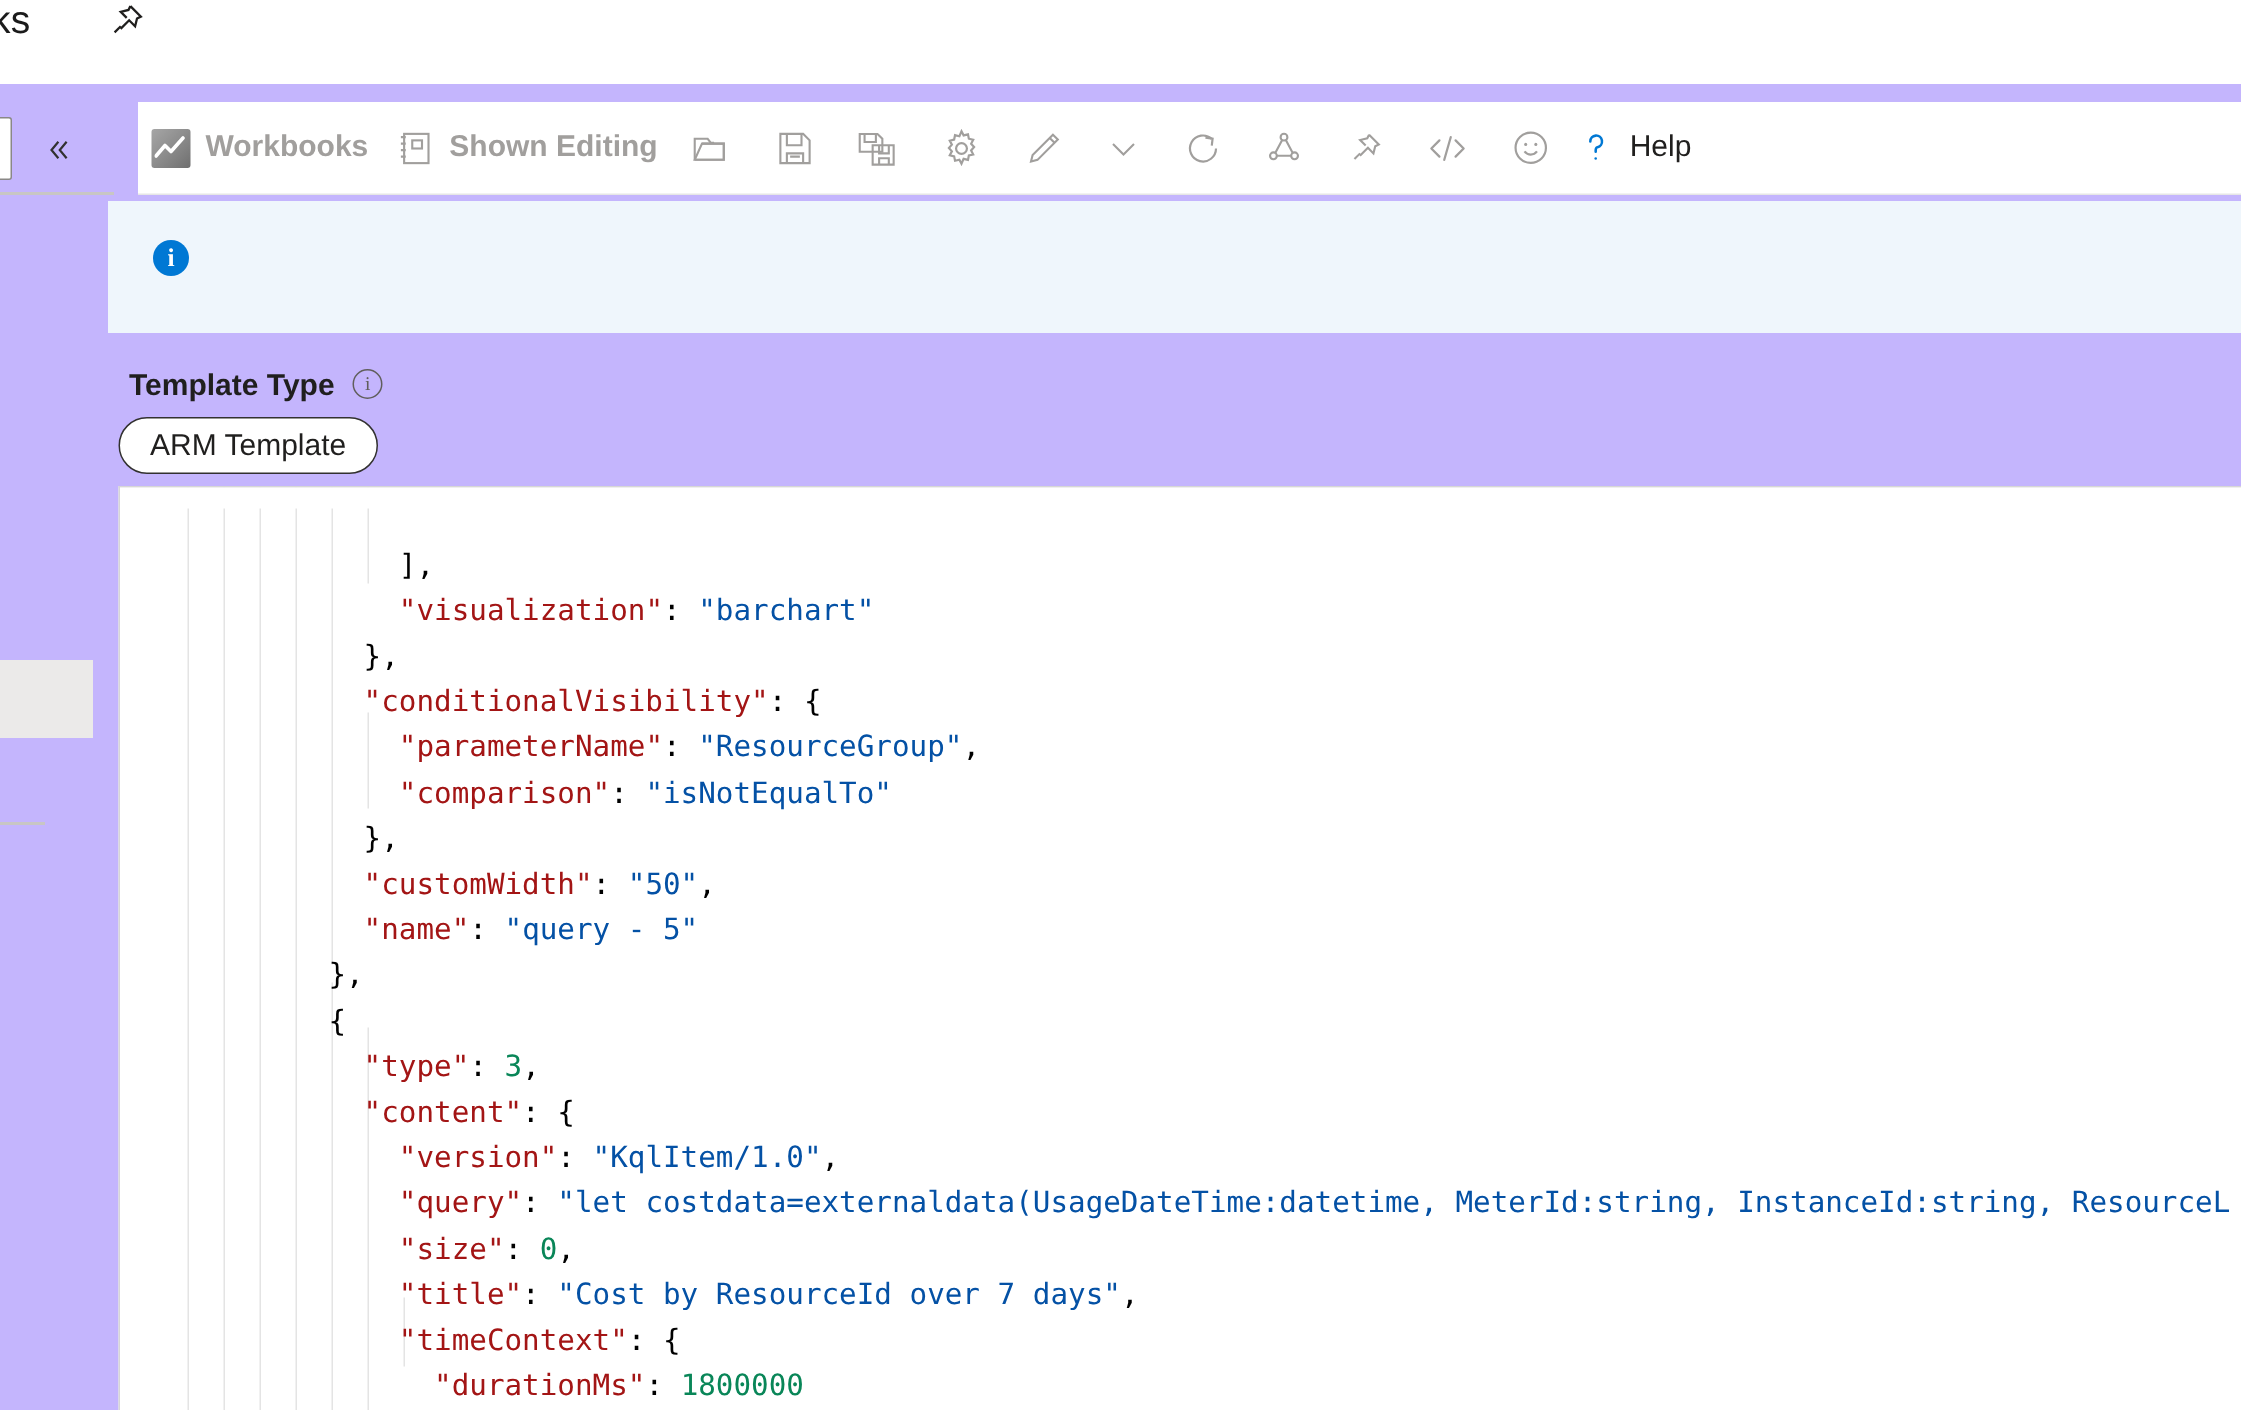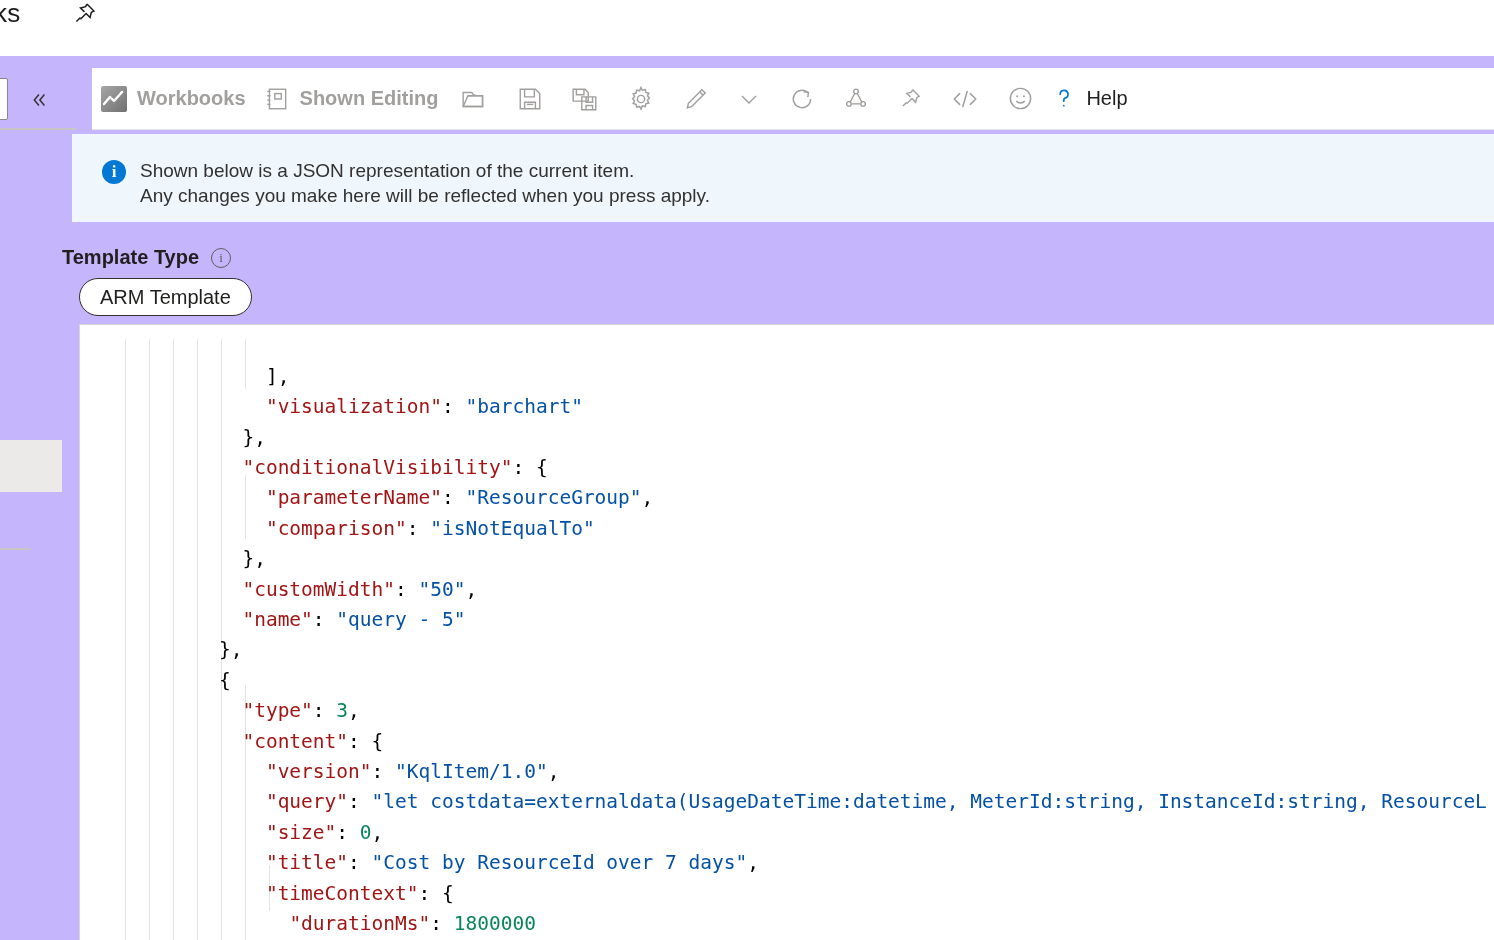--- a/index.html
+++ b/index.html
@@ -71,22 +71,22 @@
     width:24px; height:24px; border-radius:50%;
     background:#0078d4; color:#fff;
     font-size:17px; font-weight:bold; font-family:"Liberation Serif", serif;
     display:flex; align-items:center; justify-content:center;
     flex:0 0 auto; margin-top:2px;
   }
   .info-lines { font-size:19px; color:#323130; line-height:25px; }
 
   
   .tt-label-row {
-    position:absolute; left:62px; top:246px;
-    display:flex; align-items:center; gap:12px;
+    position:absolute; left:86px; top:246px;
+    display:flex; align-items:flex-start; gap:12px;
   }
   .tt-label { font-size:20px; font-weight:bold; color:#201f1e; }
   .tt-info {
     width:20px; height:20px; border-radius:50%;
     border:1.4px solid #605e5c; color:#605e5c;
     font-size:13px; font-family:"Liberation Serif", serif;
     display:flex; align-items:center; justify-content:center;
     cursor:pointer;
   }
   .pivot {
@@ -292,24 +292,20 @@
           <path d="M11.8 19.6v.1"></path>
         </svg>
       </span>
       <span class="tb-label dark">Help</span>
     </div>
 
   </div>
 
   <div class="info-banner">
     <div class="info-icon">i</div>
-    <div class="info-lines">
-      <div>Shown below is a JSON representation of the current item.</div>
-      <div>Any changes you make here will be reflected when you press apply.</div>
-    </div>
   </div>
 
   <div class="tt-label-row">
     <span class="tt-label">Template Type</span>
     <span class="tt-info">i</span>
   </div>
 
   <div class="pivot">
     <div class="pivot-opt">ARM Template</div>
   </div>

